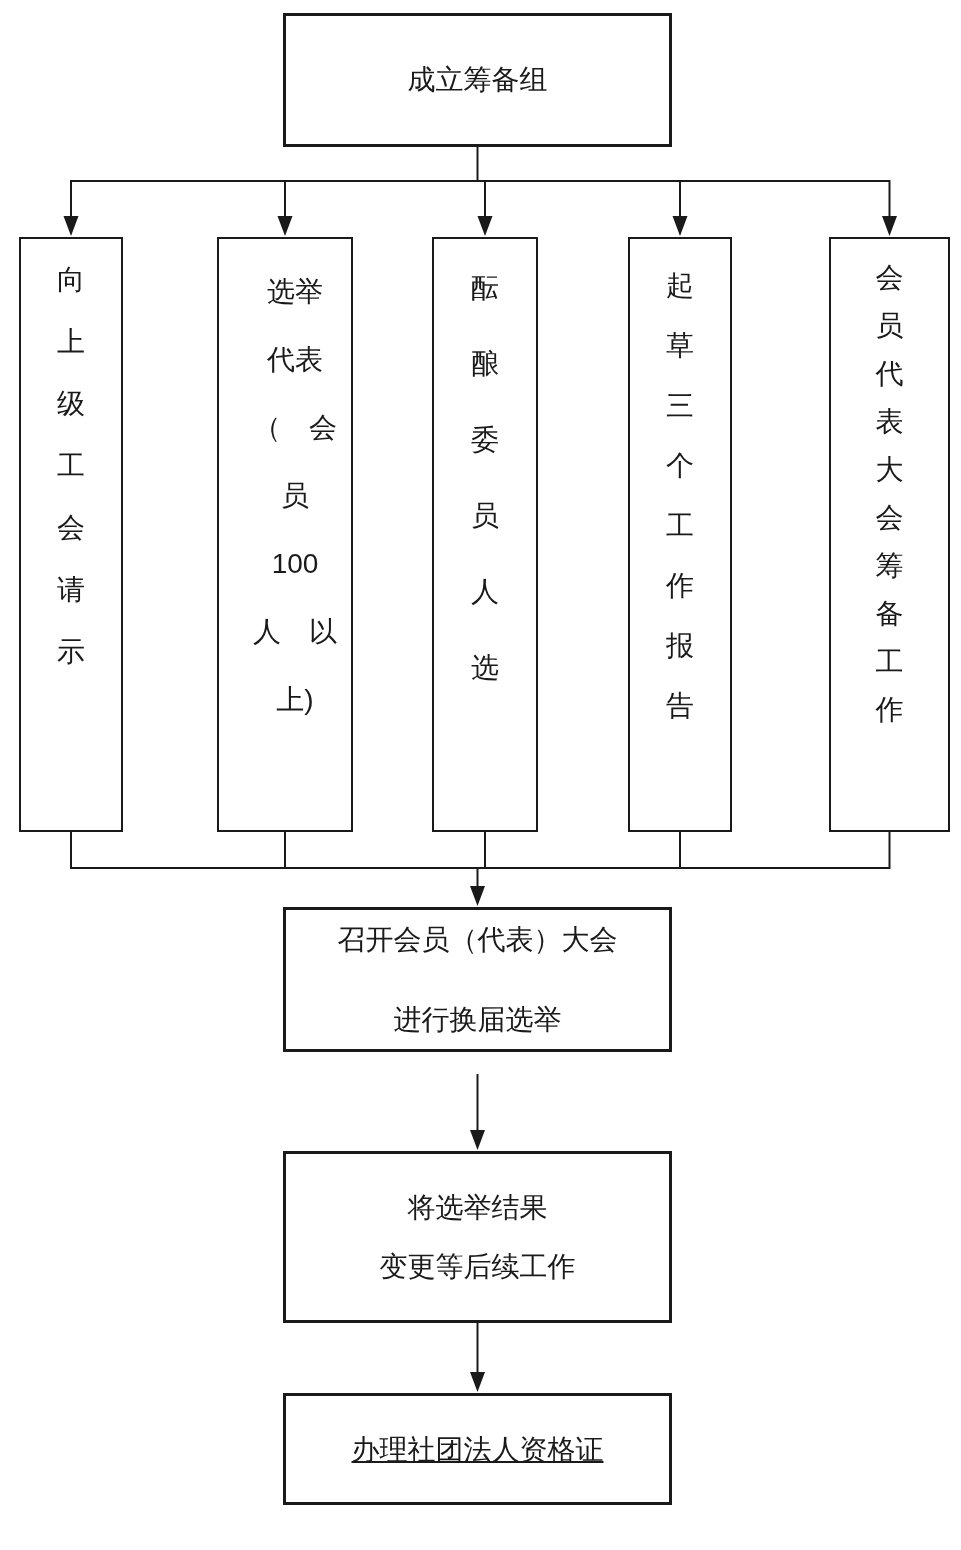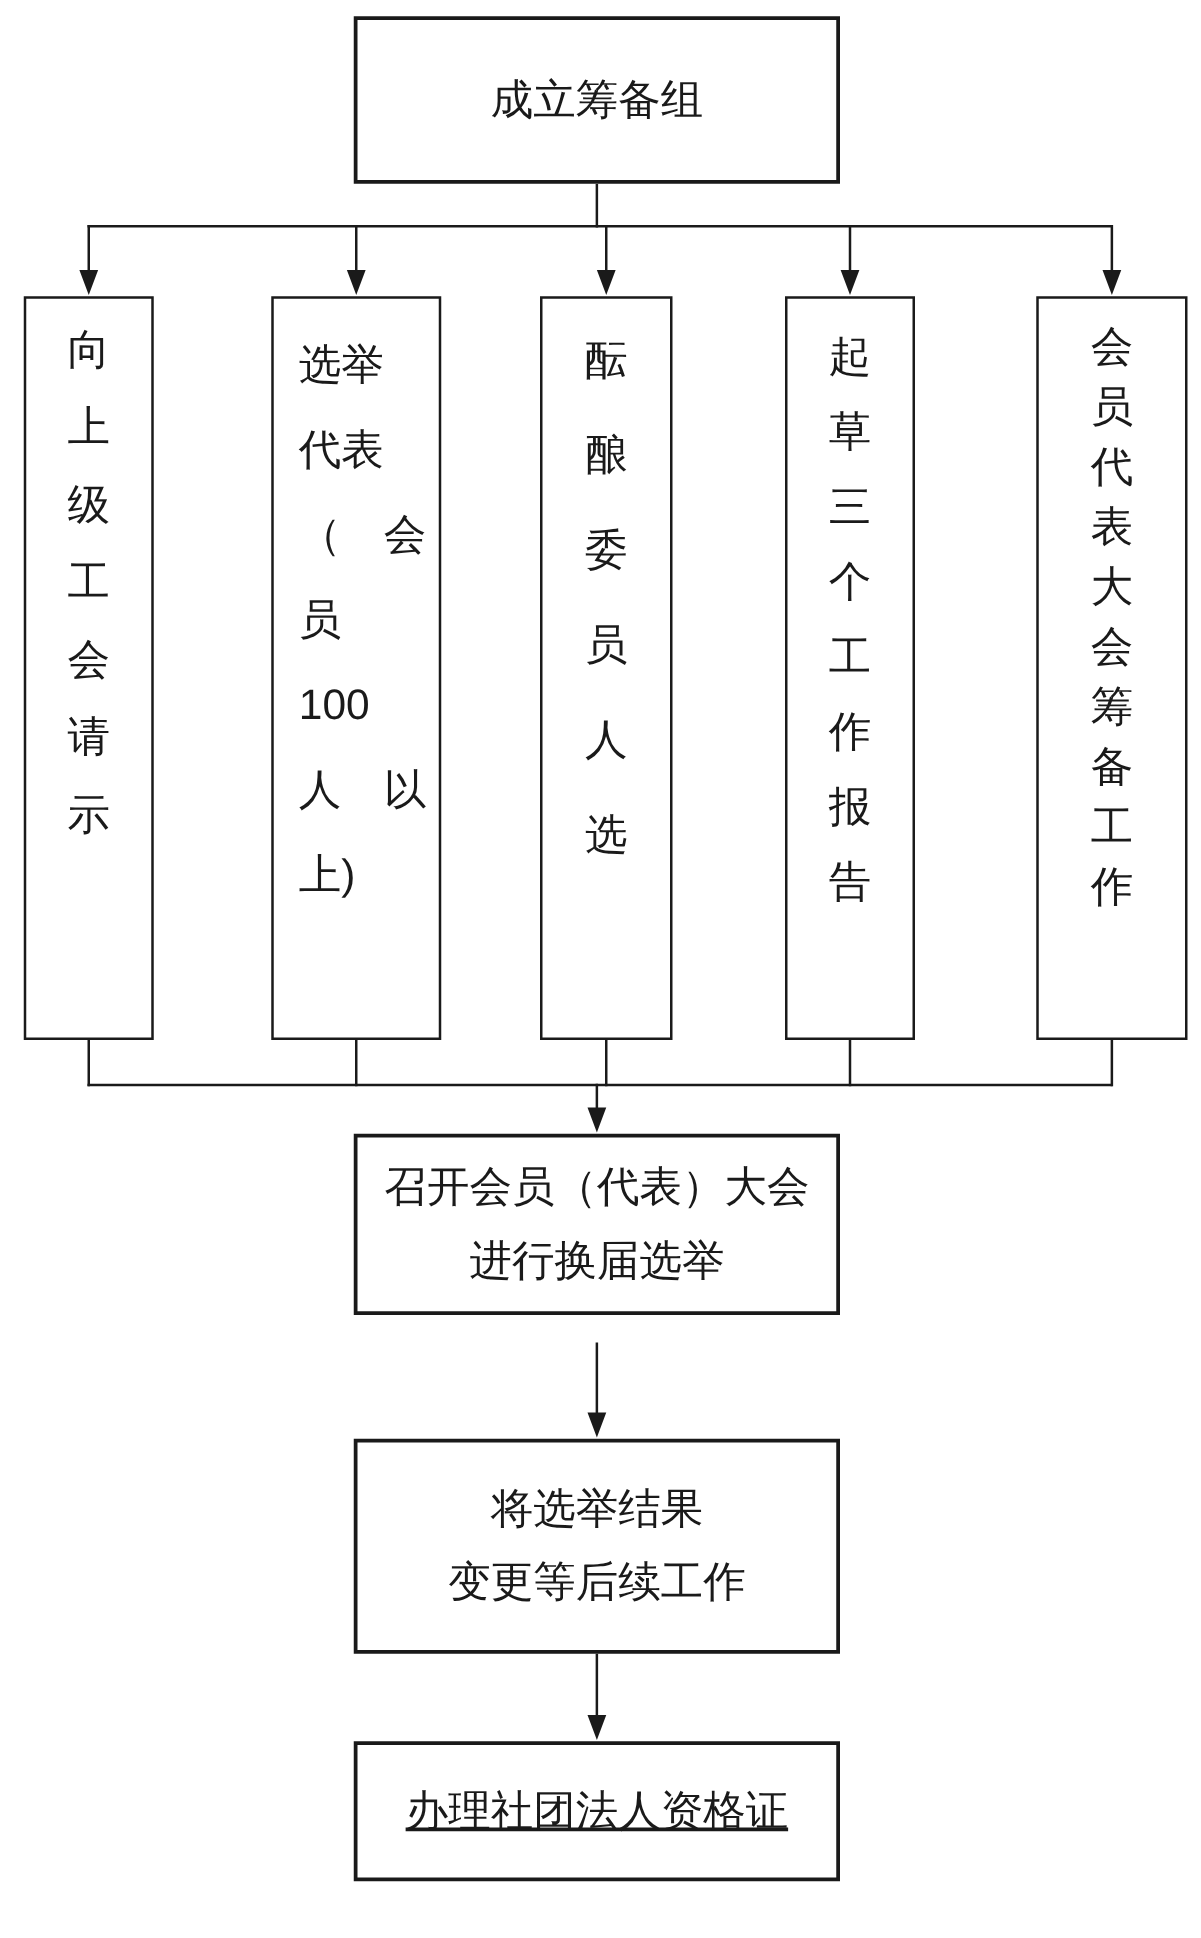--- a/index.html
+++ b/index.html
@@ -1,46 +1,46 @@
 <!DOCTYPE html>
 <html><head>
 <meta charset="utf-8">
 <style>
   html,body{margin:0;padding:0;background:#ffffff;}
   #canvas{
     position:relative;width:961px;height:1550px;background:#ffffff;
     font-family:"Liberation Sans","DejaVu Sans",sans-serif;
-    color:#1a1a1a;font-size:34px;overflow:hidden;
+    color:#1a1a1a;font-size:28px;overflow:hidden;
   }
   .box{position:absolute;background:#ffffff;box-sizing:border-box;}
   
   .titlebox{
     left:283px;top:13px;width:389px;height:134px;border:3px solid #1a1a1a;
     display:flex;align-items:center;justify-content:center;
   }
   
   .vbox{top:237px;height:595px;border:2px solid #1a1a1a;text-align:center;}
   .vbox .tline{white-space:pre;}
   .c0{left:19px;width:104px;padding-top:10px;}
   .c0 .tline{line-height:62px;height:62px;}
-  .c1{left:217px;width:136px;padding:19px 0 0 20px;text-align:left;}
+  .c1{left:217px;width:136px;padding:19px 0 0 20px;text-align:center;}
   .c1 .tline{line-height:68px;height:68px;}
   .c2{left:432px;width:106px;padding-top:11px;}
   .c2 .tline{line-height:76px;height:76px;}
   .c3{left:628px;width:104px;padding-top:17px;}
   .c3 .tline{line-height:60px;height:60px;}
   .c4{left:829px;width:121px;padding-top:15px;}
   .c4 .tline{line-height:48px;height:48px;}
   
   .wbox{
     left:283px;width:389px;border:3px solid #1a1a1a;
     display:flex;flex-direction:column;align-items:center;justify-content:center;
     text-align:center;
   }
-  .w0{top:907px;height:145px;}
+  .w0{top:907px;height:145px;justify-content:space-between;}
   .w1{top:1151px;height:172px;}
   .w2{top:1393px;height:112px;text-decoration:underline;}
   .wbox .tline{line-height:59px;height:59px;white-space:pre;}
   
   #connectors{position:absolute;left:0;top:0;width:961px;height:1550px;pointer-events:none;}
   #connectors line{stroke:#1a1a1a;stroke-width:2;}
   #connectors polygon{fill:#1a1a1a;stroke:none;}
 </style>
 </head>
 <body>

